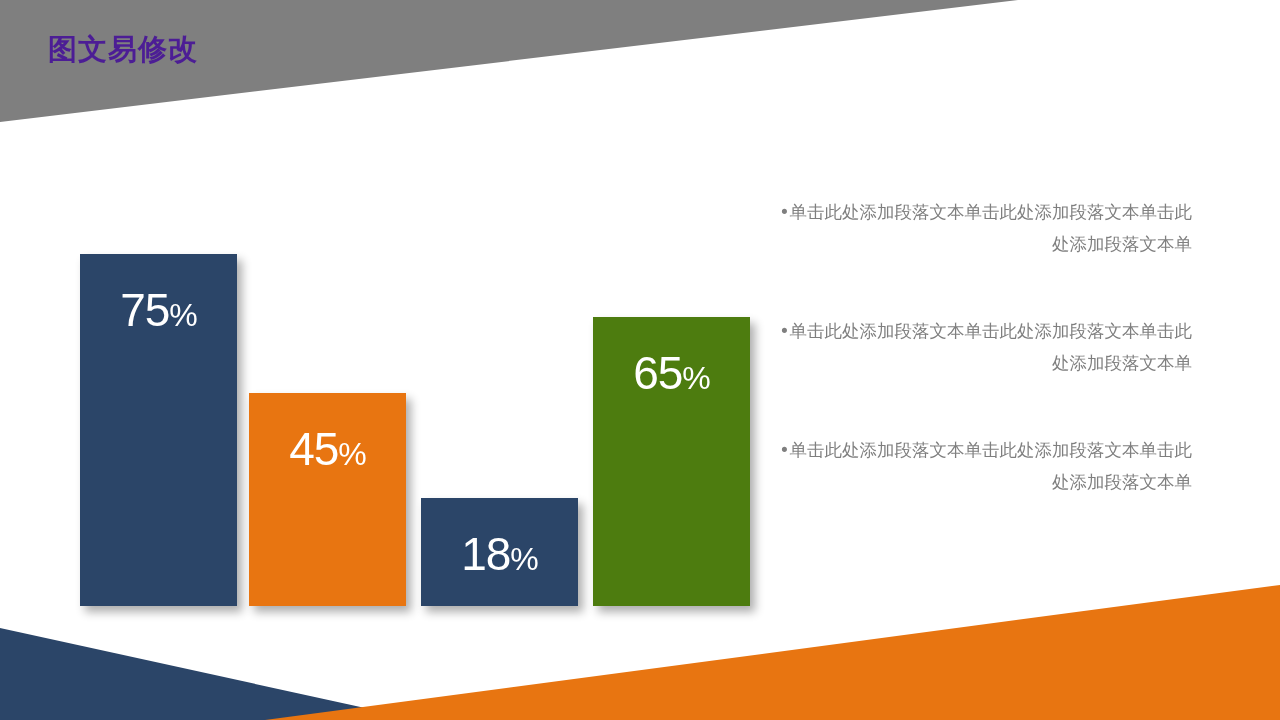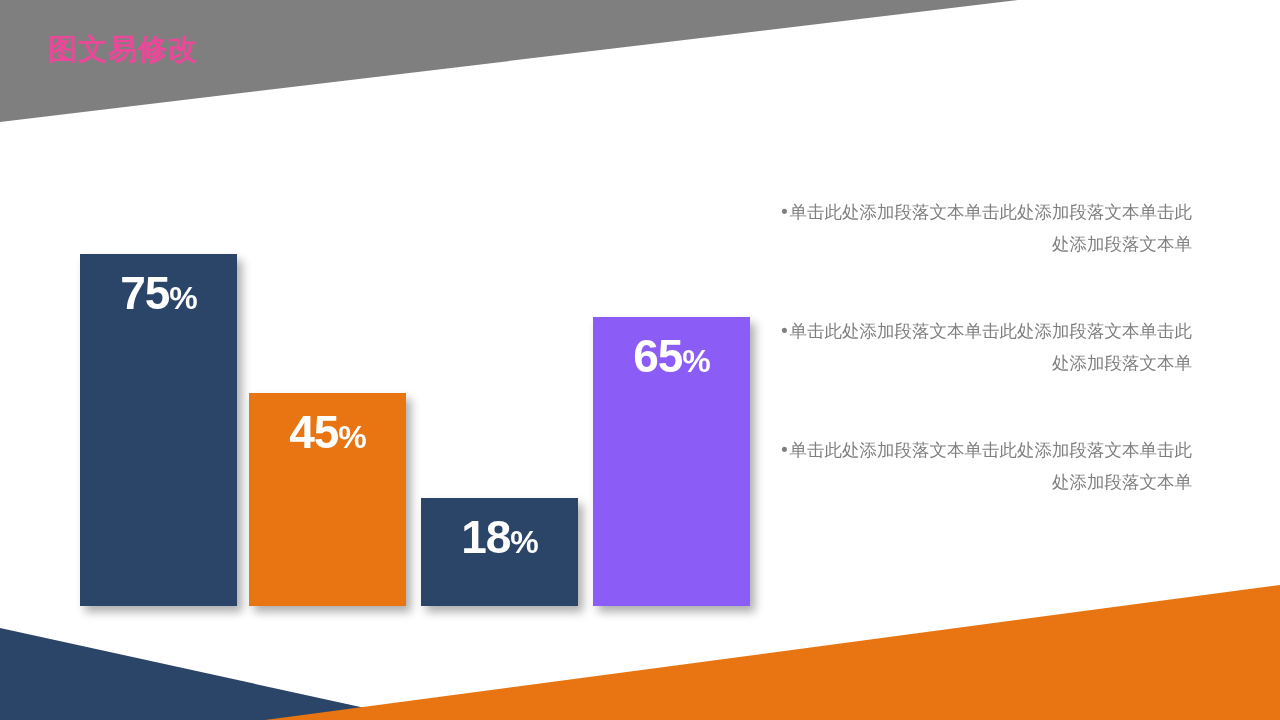--- a/index.html
+++ b/index.html
@@ -25,21 +25,21 @@
     background: #7f7f7f;
     clip-path: polygon(0 0, 1018px 0, 0 122px);
     z-index: 1;
   }
   .title {
     position: absolute;
     left: 48px;
     top: 30px;
     font-size: 29px;
     font-weight: bold;
-    color: #ec4899;
+    color: #4c1d95;
     letter-spacing: 1px;
     z-index: 3;
     white-space: nowrap;
   }
 
   
   .bottom-navy {
     position: absolute;
     left: 0;
     bottom: 0;
@@ -72,24 +72,24 @@
   .bar {
     position: absolute;
     bottom: 114px;
     box-shadow: 5px 6px 9px rgba(0,0,0,0.32);
     display: flex;
     align-items: flex-start;
     justify-content: center;
   }
   .bar .bar-label {
     color: #ffffff;
-    font-weight: bold;
+    font-weight: normal;
     font-size: 46px;
     line-height: 1;
-    padding-top: 16px;
+    padding-top: 33px;
     letter-spacing: -1px;
     white-space: nowrap;
   }
   .bar .bar-label .pct {
     font-size: 32px;
   }
 
   #bar-0 { left: 80px;  width: 157px; height: 352px; }
   #bar-1 { left: 249px; width: 157px; height: 213px; }
   #bar-2 { left: 421px; width: 157px; height: 108px; }
@@ -127,21 +127,21 @@
 <div class="chart-area">
   <div class="bar" id="bar-0" style="background:#2b4568">
     <span class="bar-label"><span>75</span><span class="pct">%</span></span>
   </div>
   <div class="bar" id="bar-1" style="background:#e87511">
     <span class="bar-label"><span>45</span><span class="pct">%</span></span>
   </div>
   <div class="bar" id="bar-2" style="background:#2b4568">
     <span class="bar-label"><span>18</span><span class="pct">%</span></span>
   </div>
-  <div class="bar" id="bar-3" style="background:#8b5cf6">
+  <div class="bar" id="bar-3" style="background:#4d7c0f">
     <span class="bar-label"><span>65</span><span class="pct">%</span></span>
   </div>
 </div>
 
 <div class="texts">
   <div class="text-block"><span class="bullet">•</span><span>单击此处添加段落文本单击此处添加段落文本单击此处添加段落文本单</span></div>
   <div class="text-block"><span class="bullet">•</span><span>单击此处添加段落文本单击此处添加段落文本单击此处添加段落文本单</span></div>
   <div class="text-block"><span class="bullet">•</span><span>单击此处添加段落文本单击此处添加段落文本单击此处添加段落文本单</span></div>
 </div>
 

